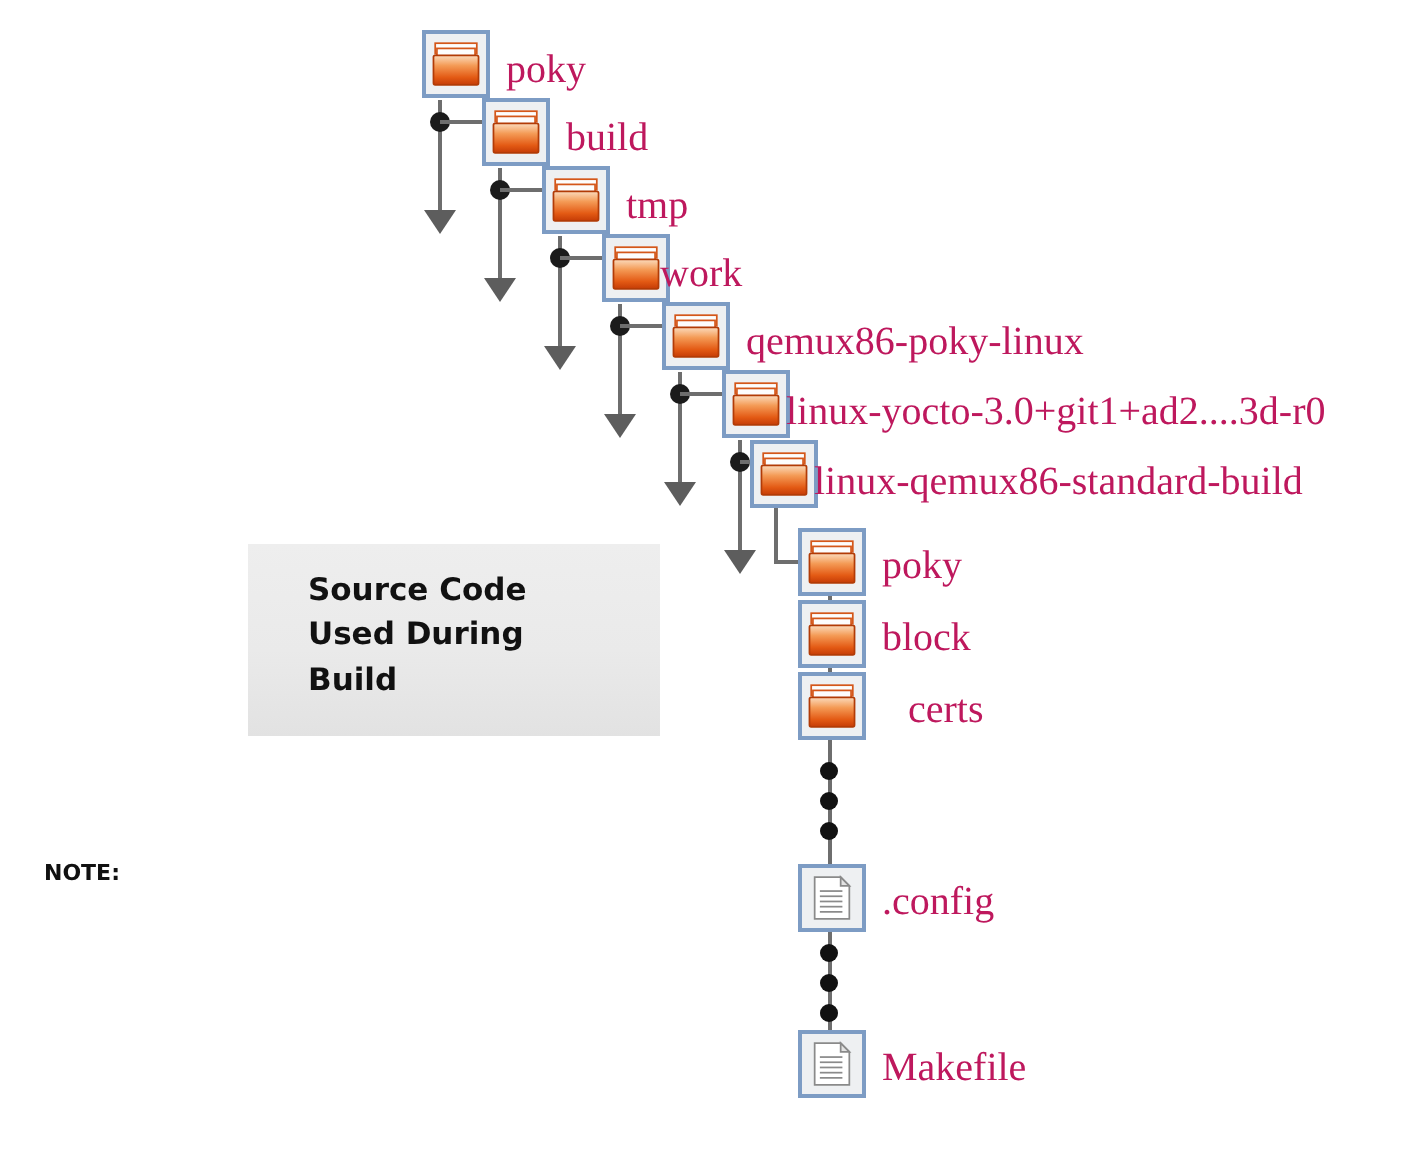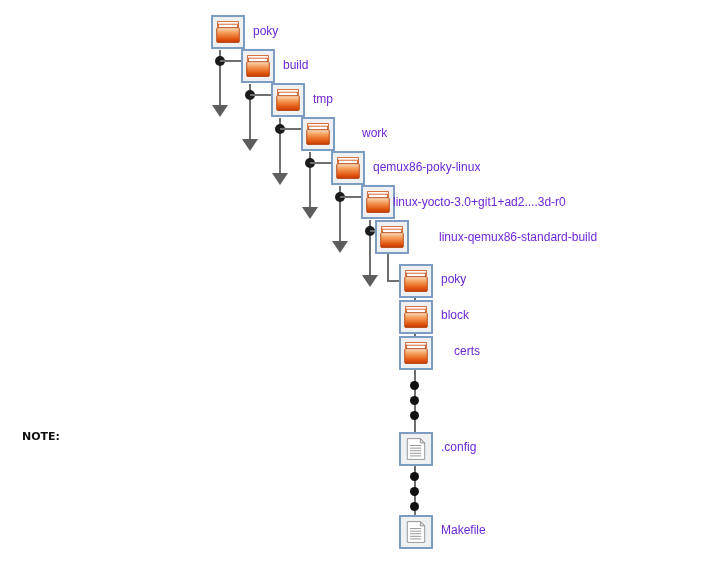--- a/index.html
+++ b/index.html
@@ -71,23 +71,23 @@
   }
   .folder-svg, .doc-svg {
     display: block;
     width: 100%;
     height: 100%;
   }
 
   
   .label {
     position: absolute;
-    font-family: Liberation Sans, sans-serif;
-    font-size: 12px;
-    color: #6d28d9;
+    font-family: Liberation Serif, serif;
+    font-size: 20px;
+    color: #be185d;
     white-space: nowrap;
     line-height: 1;
   }
 
   
   .source-box {
     position: absolute;
     left: 124px;
     top: 272px;
     width: 206px;
@@ -223,21 +223,21 @@
 
   <div class="icon-box" style="left:301px; top:117px;">
     <div class="inner">
       <svg class="folder-svg" viewBox="0 0 30 30" preserveAspectRatio="none">
         <rect x="3" y="3" width="24" height="6" fill="#fdfdfd" stroke="#d4571a" stroke-width="1"></rect>
         <rect x="4" y="6" width="22" height="6" fill="#fdfdfd" stroke="#d4571a" stroke-width="1"></rect>
         <rect x="2" y="10" width="26" height="17" rx="1" fill="url(#fg)" stroke="#b23b06" stroke-width="1"></rect>
       </svg>
     </div>
   </div>
-  <div class="label" style="left:362px; top:127px;">work</div>
+  <div class="label" style="left:330px; top:127px;">work</div>
 
   <div class="icon-box" style="left:331px; top:151px;">
     <div class="inner">
       <svg class="folder-svg" viewBox="0 0 30 30" preserveAspectRatio="none">
         <rect x="3" y="3" width="24" height="6" fill="#fdfdfd" stroke="#d4571a" stroke-width="1"></rect>
         <rect x="4" y="6" width="22" height="6" fill="#fdfdfd" stroke="#d4571a" stroke-width="1"></rect>
         <rect x="2" y="10" width="26" height="17" rx="1" fill="url(#fg)" stroke="#b23b06" stroke-width="1"></rect>
       </svg>
     </div>
   </div>
@@ -256,21 +256,21 @@
 
   <div class="icon-box" style="left:375px; top:220px;">
     <div class="inner">
       <svg class="folder-svg" viewBox="0 0 30 30" preserveAspectRatio="none">
         <rect x="3" y="3" width="24" height="6" fill="#fdfdfd" stroke="#d4571a" stroke-width="1"></rect>
         <rect x="4" y="6" width="22" height="6" fill="#fdfdfd" stroke="#d4571a" stroke-width="1"></rect>
         <rect x="2" y="10" width="26" height="17" rx="1" fill="url(#fg)" stroke="#b23b06" stroke-width="1"></rect>
       </svg>
     </div>
   </div>
-  <div class="label" style="left:439px; top:231px;">linux-qemux86-standard-build</div>
+  <div class="label" style="left:407px; top:231px;">linux-qemux86-standard-build</div>
 
   <div class="icon-box" style="left:399px; top:264px;">
     <div class="inner">
       <svg class="folder-svg" viewBox="0 0 30 30" preserveAspectRatio="none">
         <rect x="3" y="3" width="24" height="6" fill="#fdfdfd" stroke="#d4571a" stroke-width="1"></rect>
         <rect x="4" y="6" width="22" height="6" fill="#fdfdfd" stroke="#d4571a" stroke-width="1"></rect>
         <rect x="2" y="10" width="26" height="17" rx="1" fill="url(#fg)" stroke="#b23b06" stroke-width="1"></rect>
       </svg>
     </div>
   </div>
@@ -325,18 +325,23 @@
           <line x1="8" y1="14" x2="21" y2="14"></line>
           <line x1="8" y1="17" x2="21" y2="17"></line>
           <line x1="8" y1="20" x2="21" y2="20"></line>
           <line x1="8" y1="23" x2="21" y2="23"></line>
         </g>
       </svg>
     </div>
   </div>
   <div class="label" style="left:441px; top:524px;">Makefile</div>
 
+  <div class="source-box">
+    <div class="sb-text">Source Code
+Used During
+Build</div>
+  </div>
 
   <div class="note-wrap">
     <p class="note-title">NOTE:</p>
   </div>
 
 </div>
 
 </body></html>

